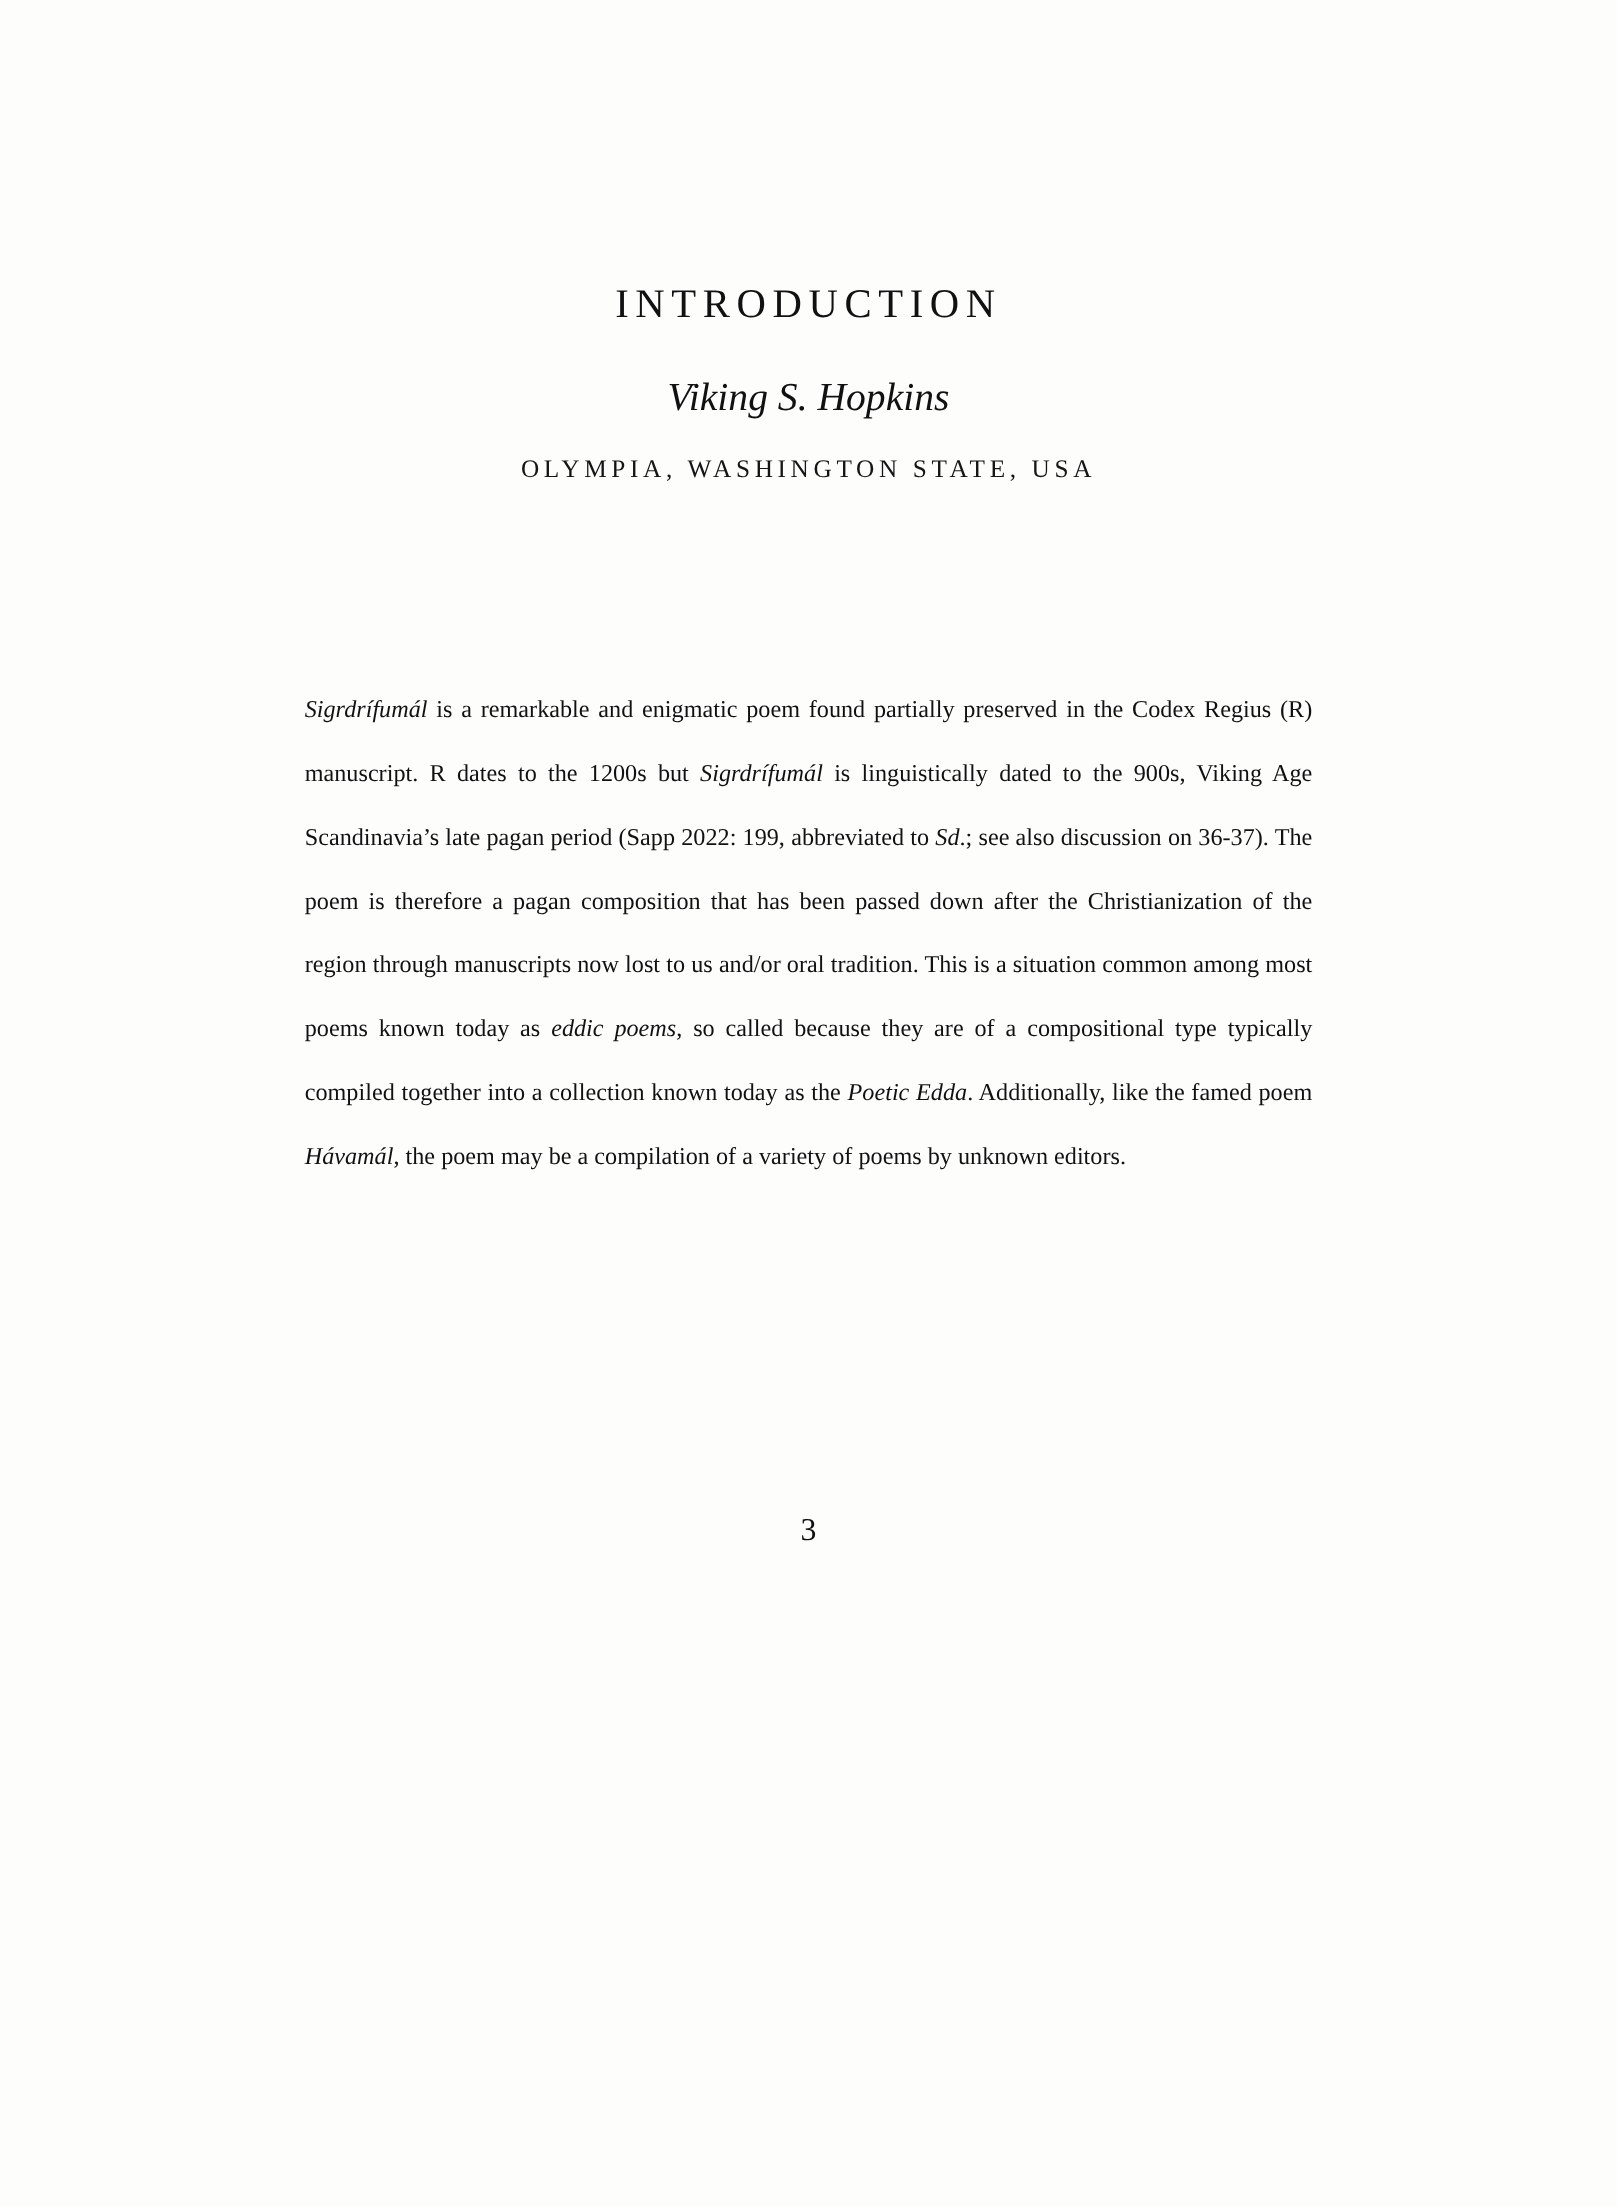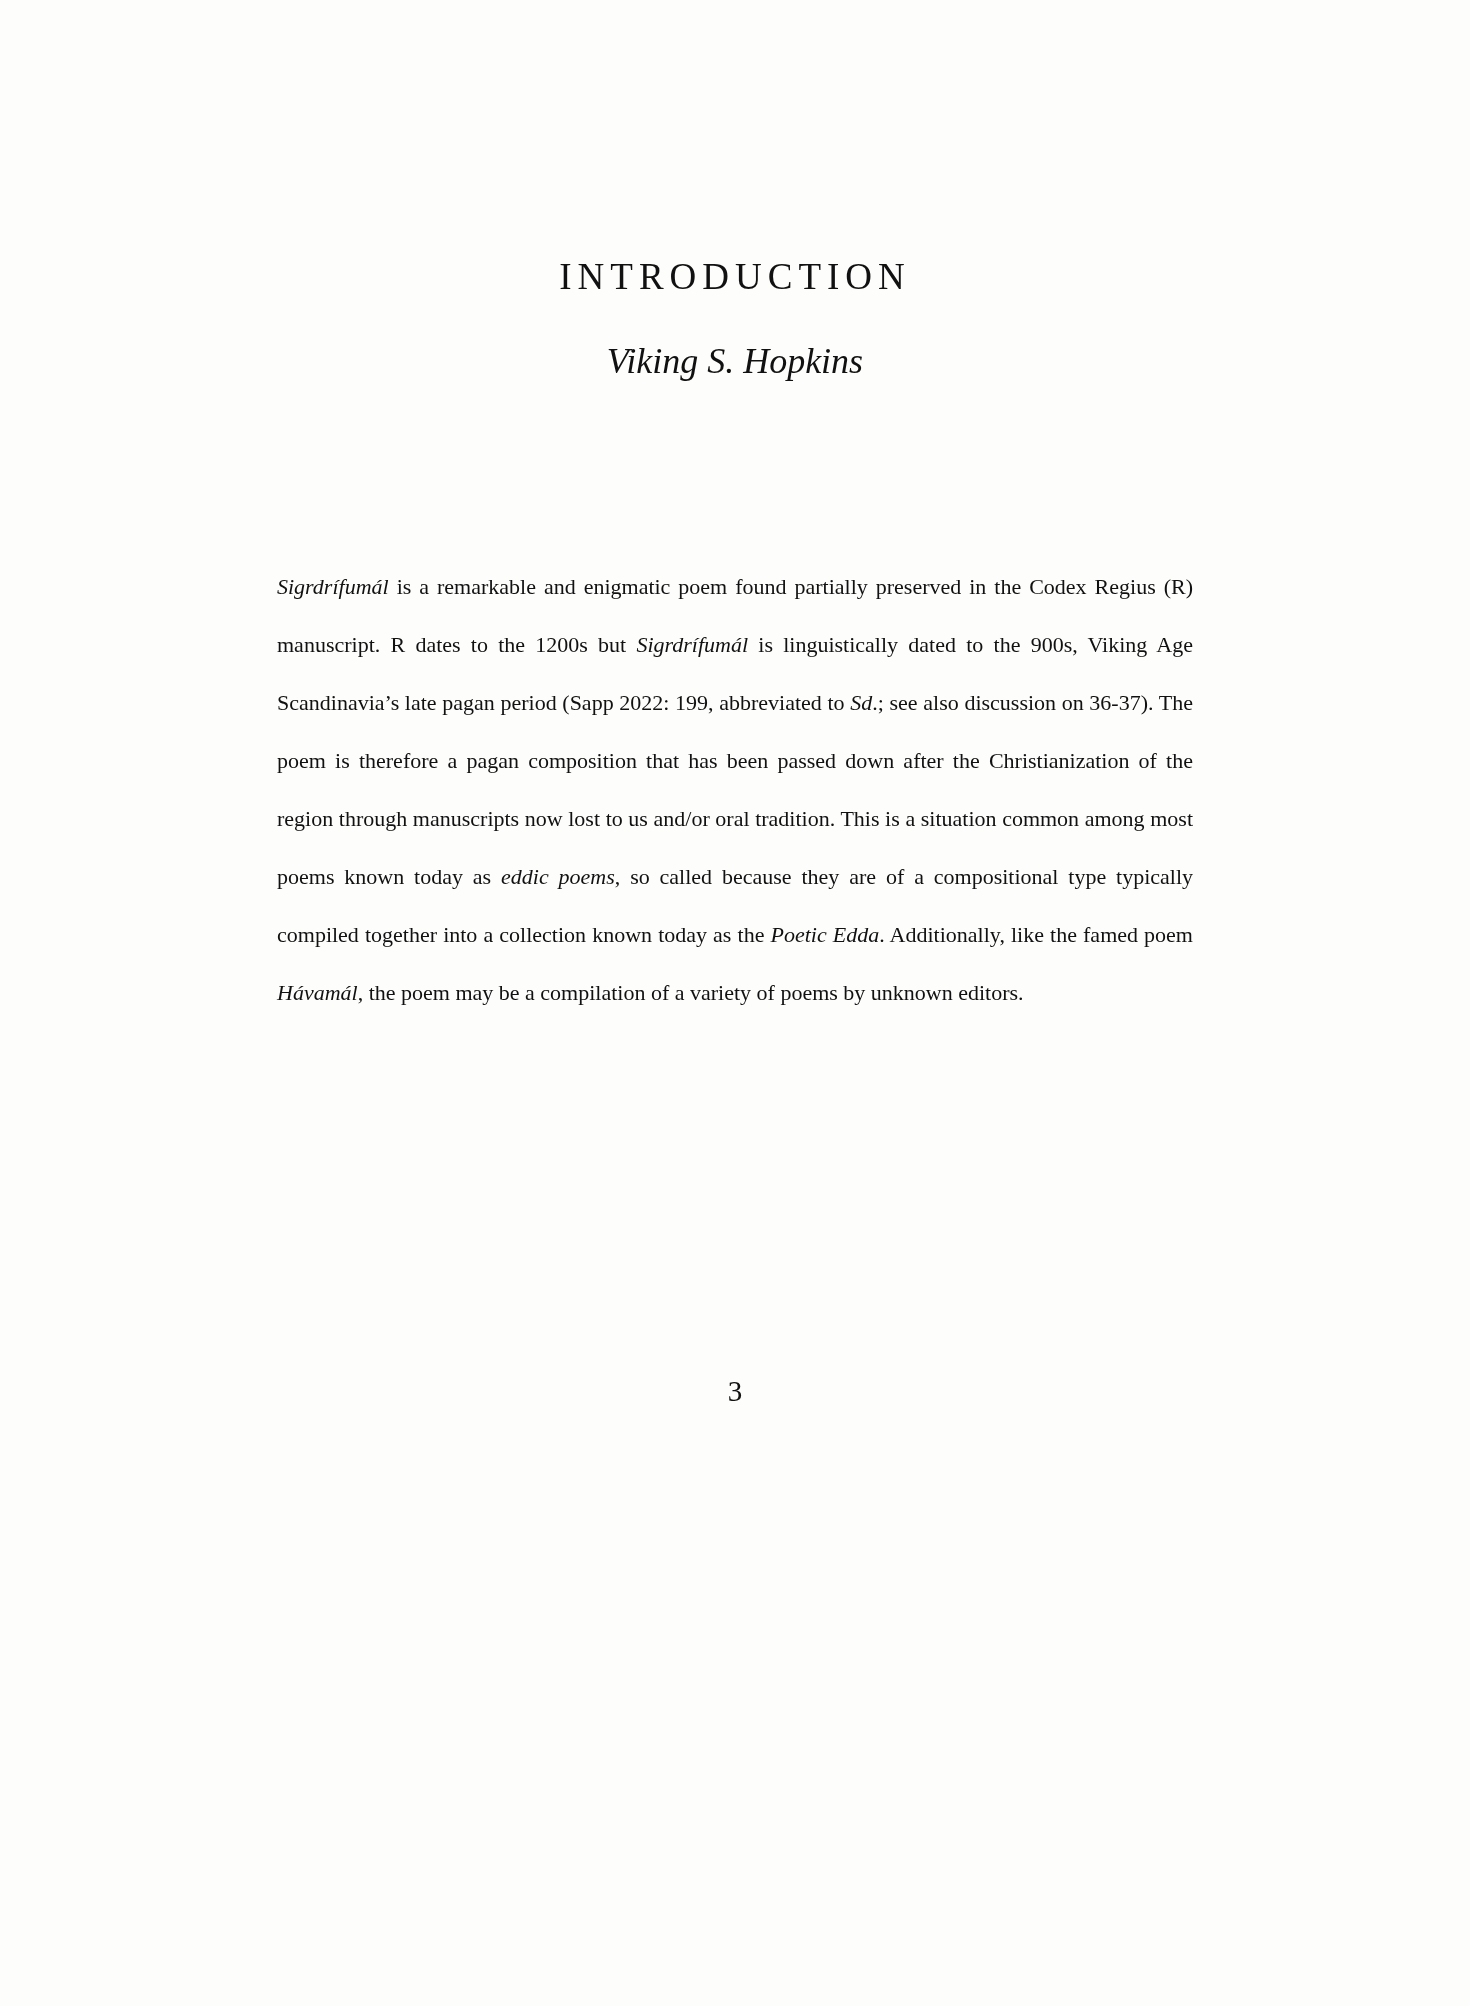--- a/index.html
+++ b/index.html
@@ -76,18 +76,19 @@
 </head>
 <body>
 
 <div class="page">
   <div class="content">
 
     <h1 class="chapter-title">INTRODUCTION</h1>
 
     <div class="author">Viking S. Hopkins</div>
 
+    <div class="affiliation">OLYMPIA, WASHINGTON STATE, USA</div>
 
     <p class="body-text"><i>Sigrdrífumál</i><span> is a remarkable and enigmatic poem found partially preserved in the Codex Regius (R) manuscript. R dates to the 1200s but </span><i>Sigrdrífumál</i><span> is linguistically dated to the 900s, Viking Age Scandinavia’s late pagan period (Sapp 2022: 199, abbreviated to </span><i>Sd</i><span>.; see also discussion on 36-37). The poem is therefore a pagan composition that has been passed down after the Christianization of the region through manuscripts now lost to us and/or oral tradition. This is a situation common among most poems known today as </span><i>eddic poems</i><span>, so called because they are of a compositional type typically compiled together into a collection known today as the </span><i>Poetic Edda</i><span>. Additionally, like the famed poem </span><i>Hávamál</i><span>, the poem may be a compilation of a variety of poems by unknown editors.</span></p>
 
     <div class="folio">3</div>
   </div>
 </div>
 
 </body></html>

